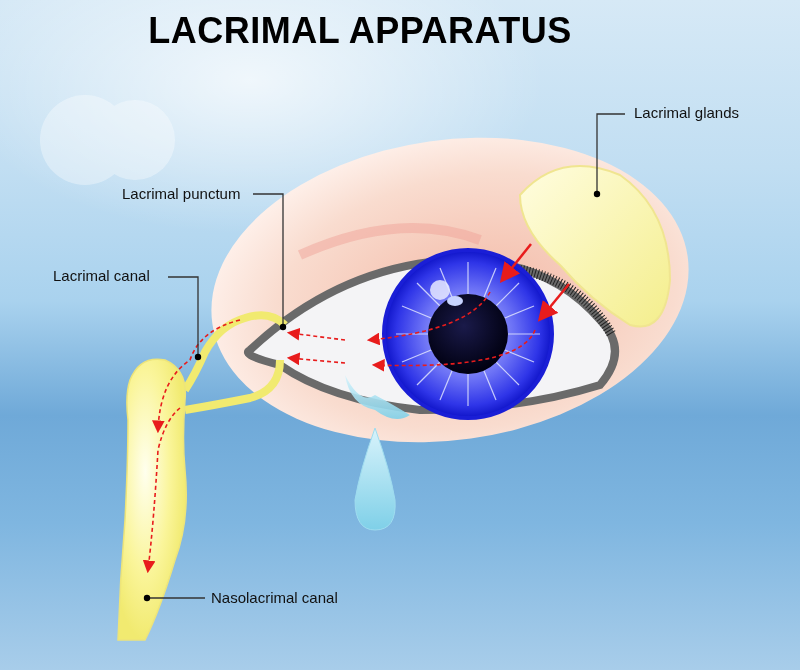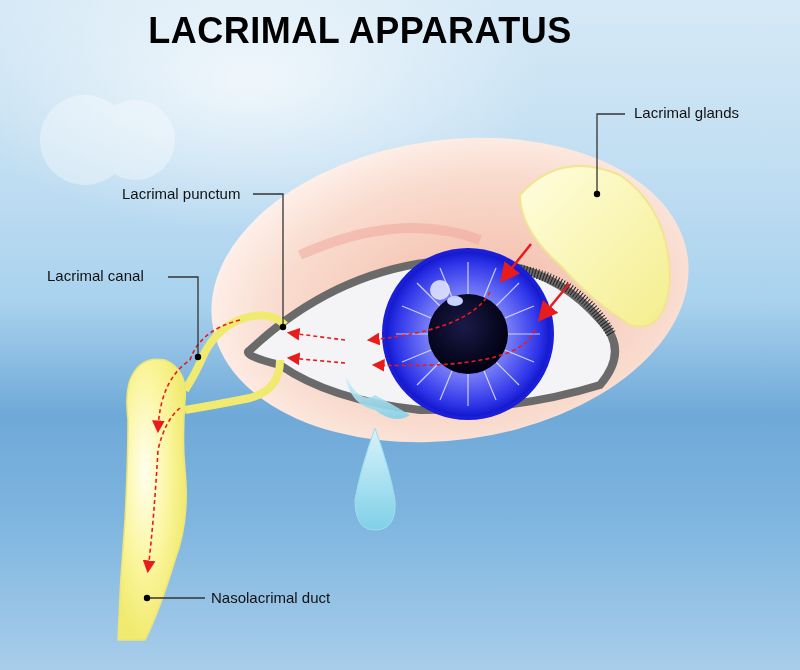--- a/index.html
+++ b/index.html
@@ -122,14 +122,14 @@
   <g fill="#000">
     <circle cx="597" cy="194" r="3.2"></circle>
     <circle cx="283" cy="327" r="3.2"></circle>
     <circle cx="198" cy="357" r="3.2"></circle>
     <circle cx="147" cy="598" r="3.2"></circle>
   </g>
 </svg>
 
 <div class="label" style="left:634px; top:104px;">Lacrimal glands</div>
 <div class="label" style="left:122px; top:185px;">Lacrimal punctum</div>
-<div class="label" style="left:47px; top:267px;">Lacrimal canal</div>
-<div class="label" style="left:211px; top:589px;">Nasolacrimal duct</div>
+<div class="label" style="left:53px; top:267px;">Lacrimal canal</div>
+<div class="label" style="left:211px; top:589px;">Nasolacrimal canal</div>
 
 </body></html>

